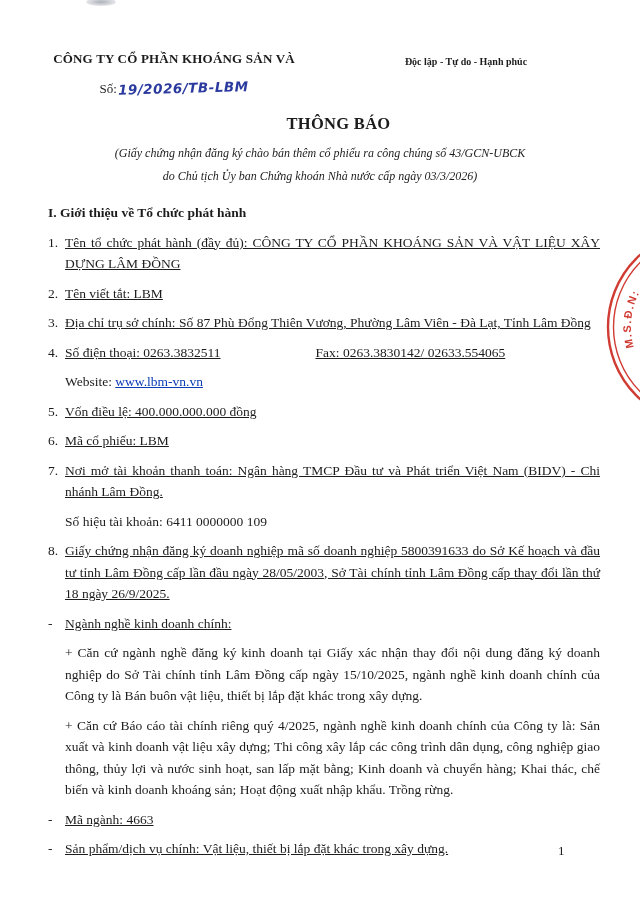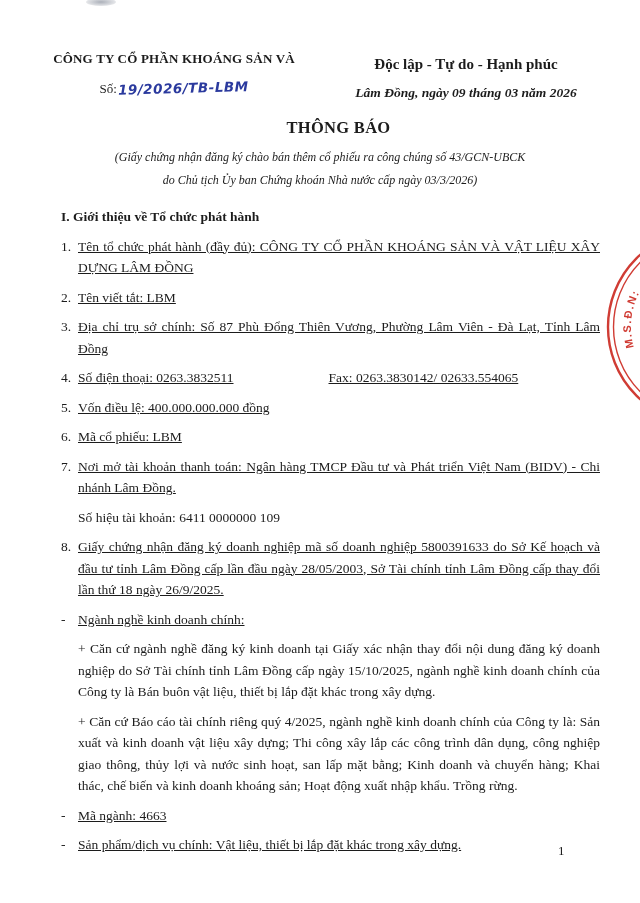--- a/index.html
+++ b/index.html
@@ -32,29 +32,29 @@
     font-style: italic;
     font-weight: 600;
     font-size: 13.5px;
     color: #2b3a9e;
     letter-spacing: 0.5px;
     transform: rotate(-1.6deg);
     margin-left: 1px;
   }
   .header-right { flex: 1; text-align: center; }
   .motto1 { font-weight: bold; font-size: 13.5px; line-height: 17px; letter-spacing: 0.2px; }
-  .motto2 { font-weight: bold; font-size: 15px; margin-top: 6px; }
+  .motto2 { font-weight: bold; font-size: 10px; margin-top: 6px; }
   .place-date { font-style: italic; font-weight: 600; font-size: 13.5px; margin-top: 12px; }
   
   .title-block { text-align: center; margin-top: 17px; }
   .doc-title { font-weight: bold; font-size: 16.5px; letter-spacing: 0.3px; padding-left: 37px; }
   .doc-subtitle { font-weight: bold; font-size: 15px; margin-top: 6px; }
   .cert-note { font-style: italic; font-size: 12px; line-height: 23px; margin-top: 8px; }
   
-  .content { padding: 8px 40px 0 48px; font-size: 13.5px; line-height: 21.5px; margin-left: 13px; }
+  .content { padding: 8px 40px 0 48px; font-size: 13.5px; line-height: 21.5px; }
   .sec-heading { font-weight: bold; font-size: 13.5px; margin: 6px 0 8px 0; }
   .item { display: flex; margin-bottom: 8px; }
   .item .marker { width: 17px; flex-shrink: 0; }
   .item .body-text { flex: 1; text-align: justify; text-decoration: underline; }
   .sub-line { padding-left: 17px; margin-bottom: 8px; }
   .plus-par { padding-left: 17px; text-align: justify; margin-bottom: 8px; }
   .gap { display: inline-block; width: 95px; }
   a.weblink { color: #0b3db4; text-decoration: underline; }
   
   .stamp-wrap { position: absolute; top: 245px; left: 595px; width: 45px; height: 170px; pointer-events: none; }
@@ -73,21 +73,20 @@
     <div class="header-left">
       <div class="org-name">
         <div>CÔNG TY CỔ PHẦN KHOÁNG SẢN VÀ</div>
       </div>
       <div class="doc-number">
         <span>Số:</span><span class="handwritten">19/2026/TB-LBM</span>
       </div>
     </div>
     <div class="header-right">
       <div class="motto2">Độc lập - Tự do - Hạnh phúc</div>
-      <div class="place-date">Lâm Đồng, ngày 09 tháng 03 năm 2026</div>
     </div>
   </div>
 
   <div class="title-block">
     <div class="doc-title">THÔNG BÁO</div>
     <div class="cert-note">
       <div>(Giấy chứng nhận đăng ký chào bán thêm cổ phiếu ra công chúng số 43/GCN-UBCK</div>
       <div>do Chủ tịch Ủy ban Chứng khoán Nhà nước cấp ngày 03/3/2026)</div>
     </div>
   </div>
@@ -108,20 +107,24 @@
     <div class="item">
       <span class="marker">3.</span>
       <span class="body-text">Địa chỉ trụ sở chính: Số 87 Phù Đổng Thiên Vương, Phường Lâm Viên - Đà Lạt, Tỉnh Lâm Đồng</span>
     </div>
 
     <div class="item">
       <span class="marker">4.</span>
       <span class="body-text"><span>Số điện thoại: 0263.3832511</span><span class="gap"></span><span>Fax: 0263.3830142/ 02633.554065</span></span>
     </div>
 
+    <div class="sub-line">
+      <span>Website:</span>
+      <a class="weblink" href="#">www.lbm-vn.vn</a>
+    </div>
 
     <div class="item">
       <span class="marker">5.</span>
       <span class="body-text">Vốn điều lệ: 400.000.000.000 đồng</span>
     </div>
 
     <div class="item">
       <span class="marker">6.</span>
       <span class="body-text">Mã cổ phiếu: LBM</span>
     </div>

